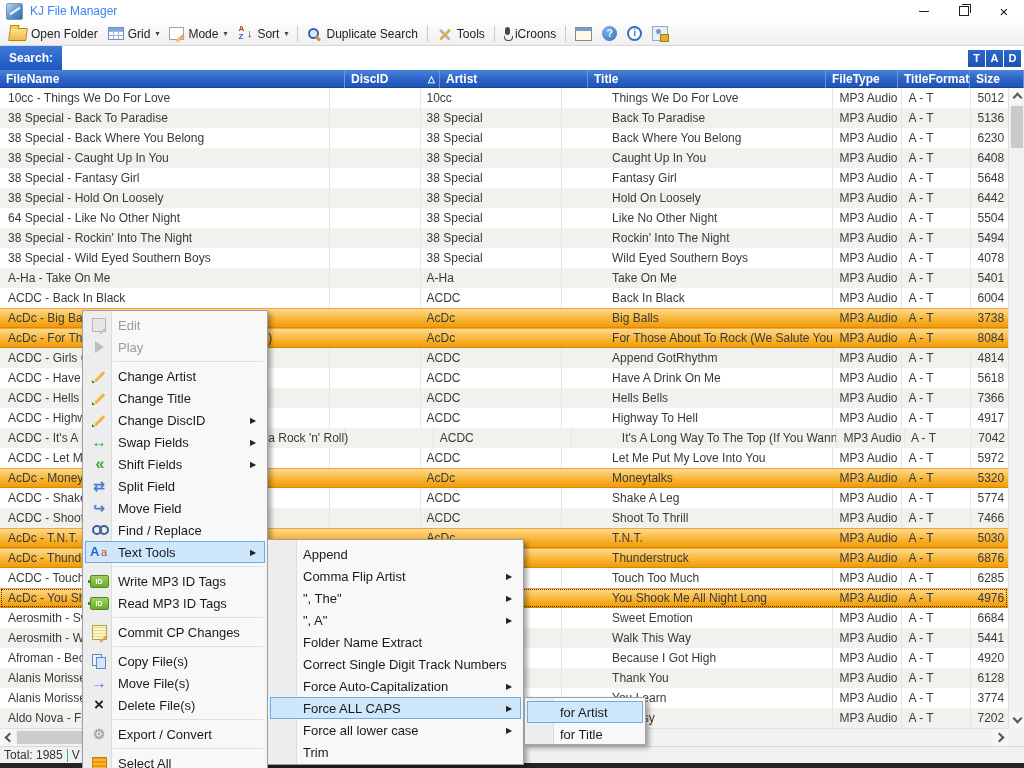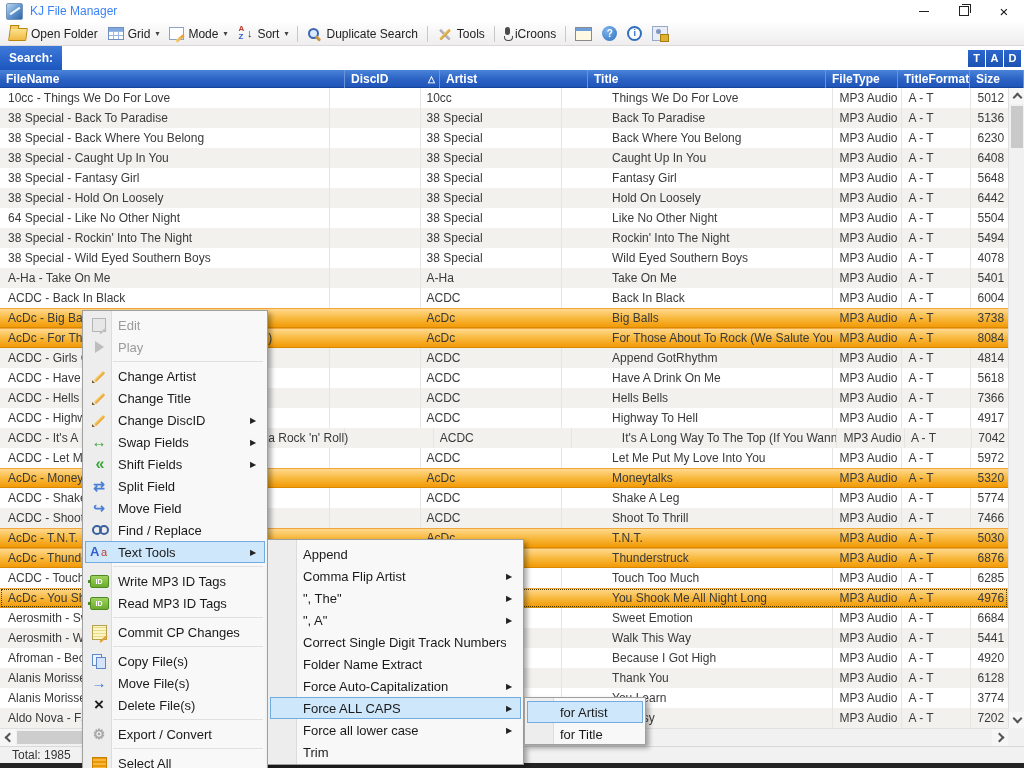--- a/index.html
+++ b/index.html
@@ -99,21 +99,21 @@
   #vthumb{position:absolute;left:2px;top:18px;width:12px;height:42px;background:#c9c9c9;}
   #vscroll .sb-down{position:absolute;bottom:0;}
   #hscroll{position:absolute;left:0;top:728px;width:1008px;height:18px;background:#f1f1f1;border-top:1px solid #e0e0e0;box-sizing:border-box;display:flex;align-items:center;}
   #hthumb{position:absolute;left:17px;top:2px;width:310px;height:13px;background:#cdcdcd;}
   #hscroll .sb-btn{height:17px;}
   #hscroll .sb-right{position:absolute;right:0;}
   #sb-corner{position:absolute;left:1008px;top:728px;width:16px;height:18px;background:#f1f1f1;}
 
   
   #statusbar{position:absolute;left:0;top:746px;width:1024px;height:17px;background:#f1f1f1;border-top:1px solid #d9d9d9;display:flex;align-items:center;font-size:12px;color:#333;}
-  .sb-cell{padding:0 12px;height:13px;line-height:13px;border-right:5px solid #22c55e;}
+  .sb-cell{padding:0 4px;height:13px;line-height:13px;border-right:1px solid #22c55e;}
   #bottom-strip{position:absolute;left:0;top:763px;width:1024px;height:5px;background:#242424;}
 
   
   .menu{position:absolute;border:1px solid #9f9f9f;box-shadow:3px 3px 5px rgba(0,0,0,.35);
         box-sizing:border-box;padding:3px 0;z-index:50;
         background:linear-gradient(90deg,#ededed 0 28px,#dcdcdc 28px 29px,#f8f8f8 29px);}
   #context-menu{left:82px;top:310px;width:186px;height:465px;}
   #texttools-menu{left:267px;top:539px;width:257px;height:226px;}
   #caps-menu{left:524px;top:697px;width:122px;height:48px;}
   .menu-item{height:22px;display:flex;align-items:center;font-size:13px;color:#1a1a1a;box-sizing:border-box;margin:0 2px;border:1px solid transparent;}
@@ -737,26 +737,26 @@
         <span class="mi-label">", The"</span>
         <span class="mi-arrow">▶</span>
       </div>
       <div class="menu-item">
         <span class="mi-zone"></span>
         <span class="mi-label">", A"</span>
         <span class="mi-arrow">▶</span>
       </div>
       <div class="menu-item">
         <span class="mi-zone"></span>
+        <span class="mi-label">Folder Name Extract</span>
+        <span class="mi-arrow"></span>
+      </div>
+      <div class="menu-item">
+        <span class="mi-zone"></span>
         <span class="mi-label">Correct Single Digit Track Numbers</span>
-        <span class="mi-arrow"></span>
-      </div>
-      <div class="menu-item">
-        <span class="mi-zone"></span>
-        <span class="mi-label">Folder Name Extract</span>
         <span class="mi-arrow"></span>
       </div>
       <div class="menu-item">
         <span class="mi-zone"></span>
         <span class="mi-label">Force Auto-Capitalization</span>
         <span class="mi-arrow">▶</span>
       </div>
       <div class="menu-item hl">
         <span class="mi-zone"></span>
         <span class="mi-label">Force ALL CAPS</span>

